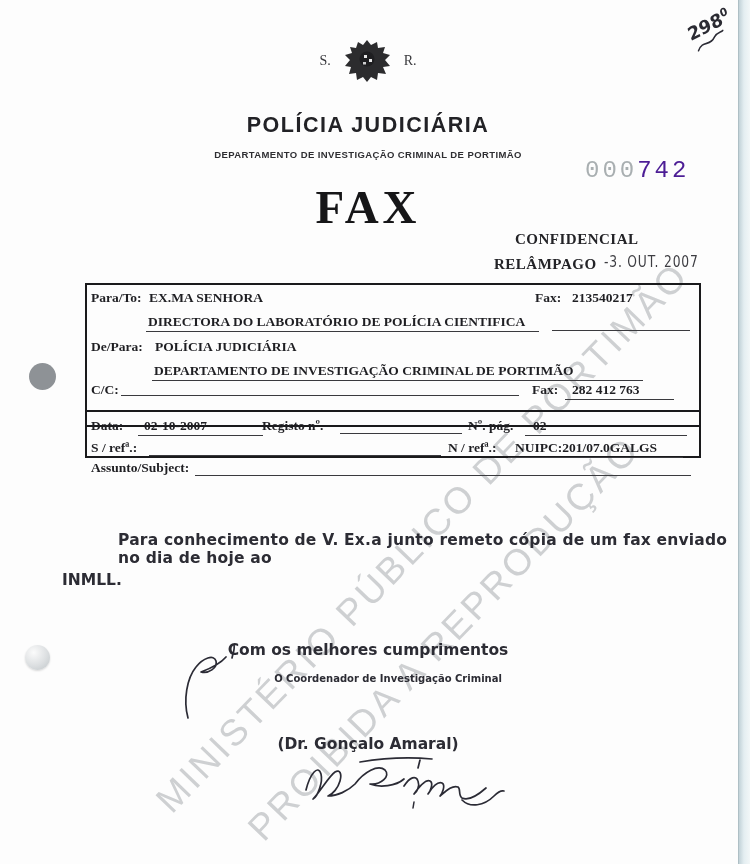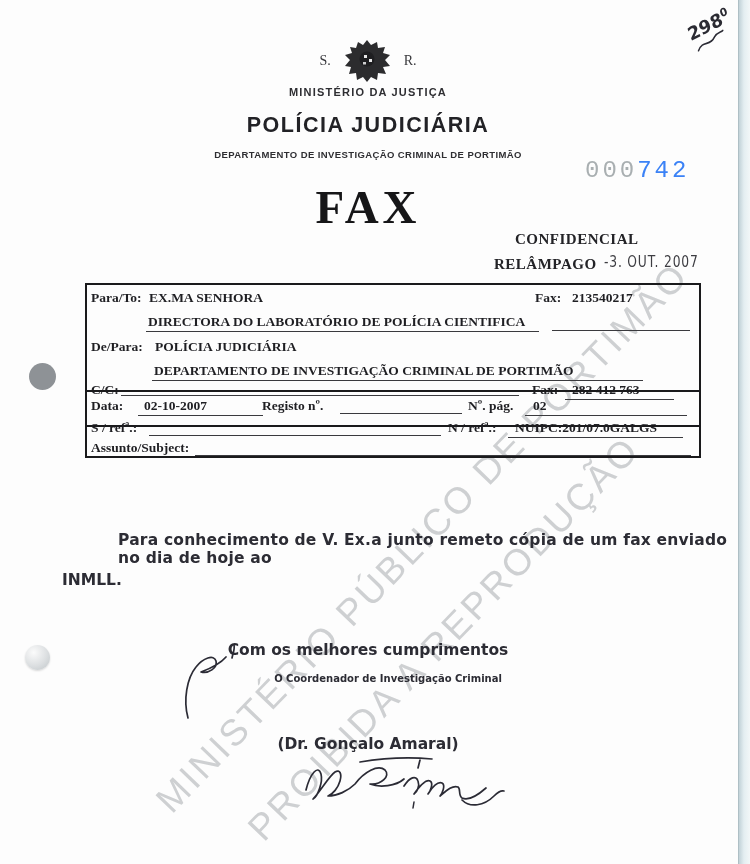--- a/index.html
+++ b/index.html
@@ -34,37 +34,37 @@
   
   .crest-row { top:38px; left:0; right:14px; display:flex; align-items:center;
     justify-content:center; gap:13px; height:46px; }
   .crest-letter { font-family:"Liberation Serif", serif; font-size:14px; color:#3a3a3e; }
   .ministry { top:86px; font-weight:bold; font-size:11px; letter-spacing:1.2px; color:#2e2e32; }
   .org { top:113px; font-weight:bold; font-size:21.5px; letter-spacing:1.5px; color:#222226; }
   .dept { top:149px; font-weight:bold; font-size:9.5px; letter-spacing:.4px; color:#2e2e32; }
 
   .stamp-num { left:585px; top:157px; font-family:"Liberation Mono", monospace;
     font-size:24px; letter-spacing:3px; }
-  .stamp-num .lt { color:#a9afb1; } .stamp-num .dk { color:#3b82f6; }
+  .stamp-num .lt { color:#a9afb1; } .stamp-num .dk { color:#4c1d95; }
 
   .fax-title { top:180px; font-family:"Liberation Serif", serif; font-weight:bold;
     font-size:47px; letter-spacing:4px; color:#161618; }
 
   .confidencial { left:494px; top:231px;margin-left:21px; }
   .relampago   { left:494px; top:256px; }
   .conf-txt { font-family:"Liberation Serif", serif; font-weight:bold; font-size:15px;
     letter-spacing:.5px; color:#232327; }
   .date-stamp { left:604px; top:253px; font-family:"DejaVu Sans", sans-serif;
     font-size:15px; letter-spacing:1px; color:#3d3d42; transform:scaleX(.82);
     transform-origin:left center; white-space:nowrap; }
 
   
   .box { left:85px; width:616px; border:2px solid #1a1a1c; background:transparent; }
   .box1 { top:283px; height:144px; }
-  .box2 { top:390px; height:68px; }
+  .box2 { top:410px; height:48px; }
   .box .row { position:absolute; white-space:nowrap; }
   .frm { font-family:"Liberation Serif", serif; font-size:13.5px; font-weight:bold; color:#1f1f23; }
   .uv { border-bottom:1.4px solid #3a3a3e; padding:0 6px 1px 2px; display:inline-block; }
   .blank { display:inline-block; border-bottom:1.4px solid #3a3a3e; height:15px; vertical-align:bottom; }
 
   
   .hand { font-family:"DejaVu Sans", sans-serif; font-weight:600; color:#2c2c34; }
   .msg1 { left:118px; top:531px; font-size:15.5px; letter-spacing:.2px; }
   .msg2 { left:62px;  top:571px; font-size:15.5px; }
   .closing1 { top:641px; font-size:15.5px; }
@@ -103,21 +103,20 @@
     <span class="crest-letter">S.</span>
     <svg width="47" height="44" viewBox="0 0 47 44">
       <polygon fill="#2c2c2e" points="23,1 27,6 33,3 34,9 41,8 39,14 46,16 41,21 46,27 39,28 42,35 34,34 33,41 27,38 23,43 19,38 13,41 12,34 5,35 7,28 1,27 6,21 1,16 8,14 6,8 12,9 14,3 19,6"></polygon>
       <circle cx="23" cy="20" r="7.5" fill="#1f1f21"></circle>
       <rect x="20" y="16" width="3" height="3" fill="#e8e8e8"></rect>
       <rect x="25" y="20" width="3" height="3" fill="#e8e8e8"></rect>
       <rect x="19" y="23" width="3" height="2.5" fill="#cfcfcf"></rect>
     </svg>
     <span class="crest-letter">R.</span>
   </div>
-  <div class="abs ctr ministry">MINISTÉRIO DA JUSTIÇA</div>
   <div class="abs ctr org">POLÍCIA JUDICIÁRIA</div>
   <div class="abs ctr dept">DEPARTAMENTO DE INVESTIGAÇÃO CRIMINAL DE PORTIMÃO</div>
 
   <div class="abs stamp-num">
     <span class="lt">000</span><span class="dk">742</span>
   </div>
 
   <div class="abs ctr fax-title">FAX</div>
   <div class="abs confidencial conf-txt">CONFIDENCIAL</div>
   <div class="abs relampago conf-txt">RELÂMPAGO</div>

